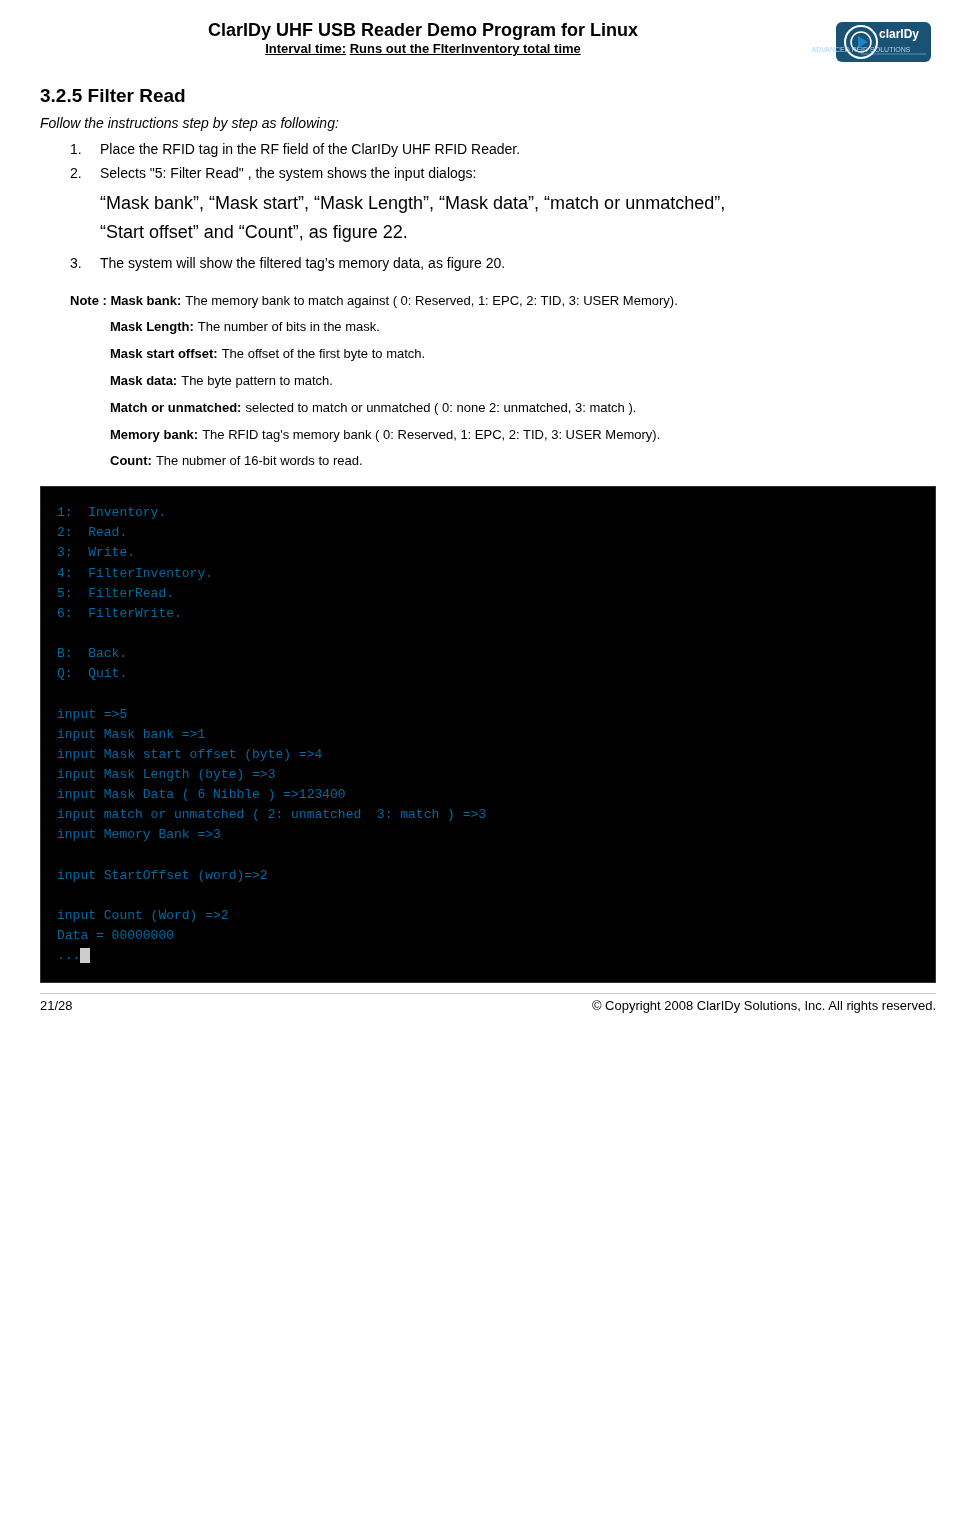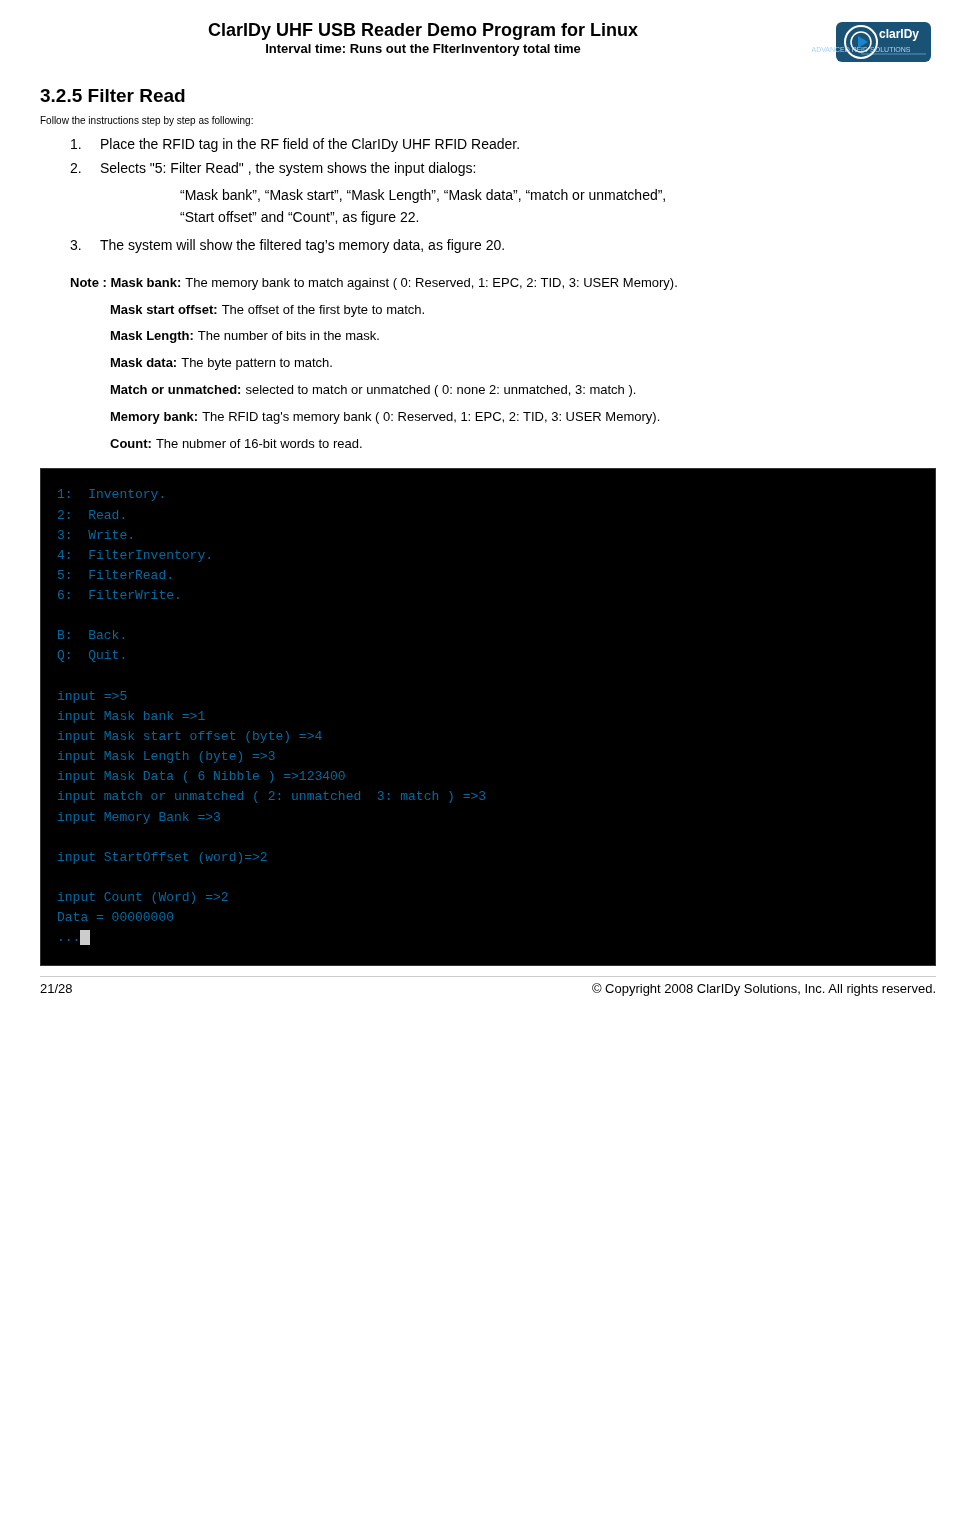--- a/index.html
+++ b/index.html
@@ -25,48 +25,49 @@
     }
     .header-title {
       font-weight: bold;
       font-size: 18px;
     }
     .header-subtitle {
       font-size: 13px;
     }
     .header-subtitle span {
       font-weight: bold;
+      text-decoration: underline;
     }
     .section-title {
       font-size: 19px;
       font-weight: bold;
       margin-bottom: 8px;
     }
     .intro-text {
-      font-size: 10px;
-      margin-bottom: 10px;
+      font-size: 14px;
+      margin-bottom: 10px;
+      font-style: italic;
     }
     .numbered-list {
       list-style: none;
       margin-left: 30px;
       margin-bottom: 10px;
     }
     .numbered-list li {
       margin-bottom: 8px;
       font-size: 14px;
       display: flex;
       gap: 10px;
     }
     .numbered-list li .num {
       min-width: 20px;
       font-weight: normal;
     }
     .indented-block {
-      margin-left: 80px;
-      font-size: 14px;
+      font-size: 18px;
       line-height: 1.6;
     }
     .note-section {
       margin-top: 20px;
       margin-bottom: 1px;
       margin-left: 30px;
     }
     .note-line {
       font-size: 13px;
       margin-bottom: 6px;
@@ -175,26 +176,26 @@
     <span>The system will show the filtered tag’s memory data, as figure 20.</span>
   </li>
 </ul>
 
 <div class="note-section">
   <div class="note-line">
     <span class="label">Note : <span style="font-weight:bold;">Mask bank:</span></span>
     <span class="content">The memory bank to match against ( 0: Reserved, 1: EPC, 2: TID, 3: USER Memory).</span>
   </div>
   <div class="note-line indent-note" style="margin-left:40px;">
+    <span class="label">Mask Length:</span>
+    <span class="content">The number of bits in the mask.</span>
+  </div>
+  <div class="note-line indent-note" style="margin-left:40px;">
     <span class="label">Mask start offset:</span>
     <span class="content">The offset of the first byte to match.</span>
-  </div>
-  <div class="note-line indent-note" style="margin-left:40px;">
-    <span class="label">Mask Length:</span>
-    <span class="content">The number of bits in the mask.</span>
   </div>
   <div class="note-line indent-note" style="margin-left:40px;">
     <span class="label">Mask data:</span>
     <span class="content">The byte pattern to match.</span>
   </div>
   <div class="note-line indent-note" style="margin-left:40px;">
     <span class="label">Match or unmatched:</span>
     <span class="content">selected to match or unmatched ( 0: none 2: unmatched, 3: match ).</span>
   </div>
   <div class="note-line indent-note" style="margin-left:40px;">

